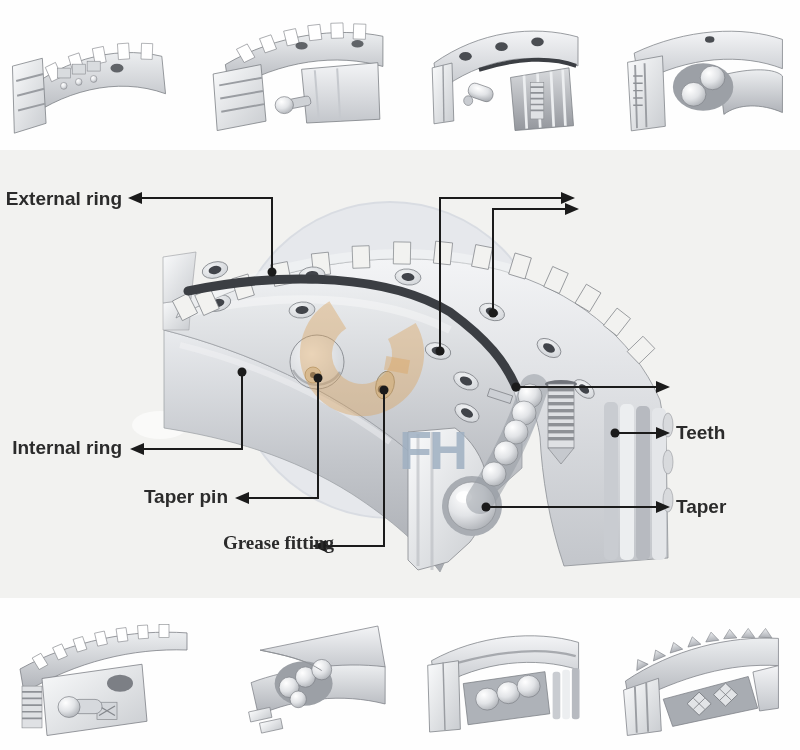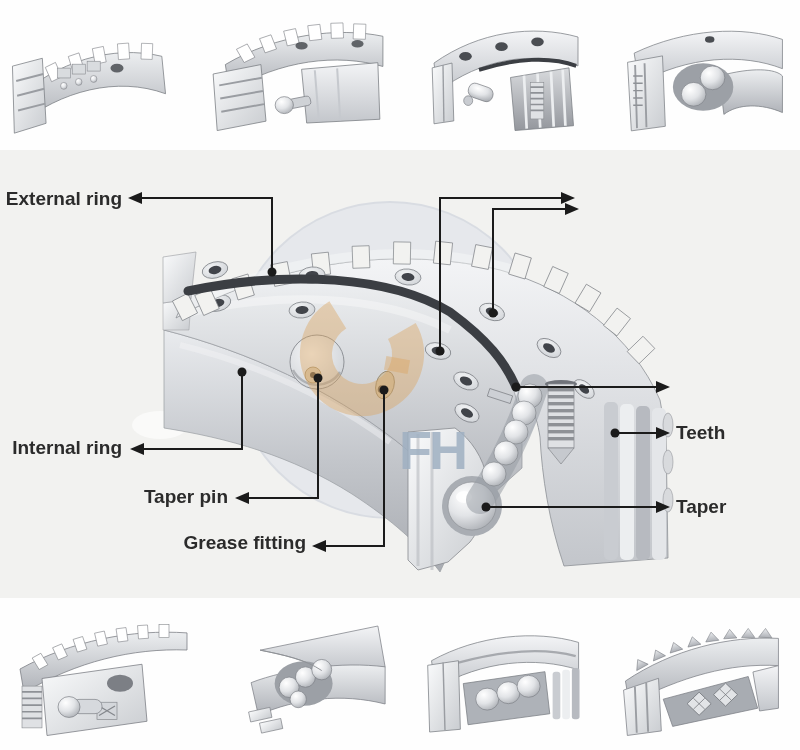--- a/index.html
+++ b/index.html
@@ -297,21 +297,21 @@
       <polygon points="579,209 565,203 565,215"></polygon>
       <polygon points="670,387 656,381 656,393"></polygon>
       <polygon points="670,433 656,427 656,439"></polygon>
       <polygon points="670,507 656,501 656,513"></polygon>
     </g>
   </svg>
 
   <div class="lbl" style="right:678px;top:199px;">External ring</div>
   <div class="lbl" style="right:678px;top:448px;">Internal ring</div>
   <div class="lbl" style="right:572px;top:497px;">Taper pin</div>
-  <div class="lbl" style="right:494px;top:543px;">Grease fitting</div>
+  <div class="lbl" style="right:466px;top:543px;font-family:Liberation Serif, serif;">Grease fitting</div>
   <div class="lbl" style="left:676px;top:433px;">Teeth</div>
   <div class="lbl" style="left:676px;top:507px;">Taper</div>
 
   <div class="thumb" style="left:5px;top:7px;width:168px;height:138px;">
     <svg viewBox="0 0 180 140" preserveAspectRatio="none">
       <path d="M10,95 C55,55 115,38 168,50 L172,88 C120,70 60,85 14,120 Z" fill="url(#gB)" stroke="#7a7d83" stroke-width="0.8"></path>
       <g fill="#ffffff" stroke="#7e8186" stroke-width="0.6">
         <g transform="translate(30,79) rotate(-32)">
             <rect x="-6" y="-8" width="12" height="16"></rect>
           </g>

